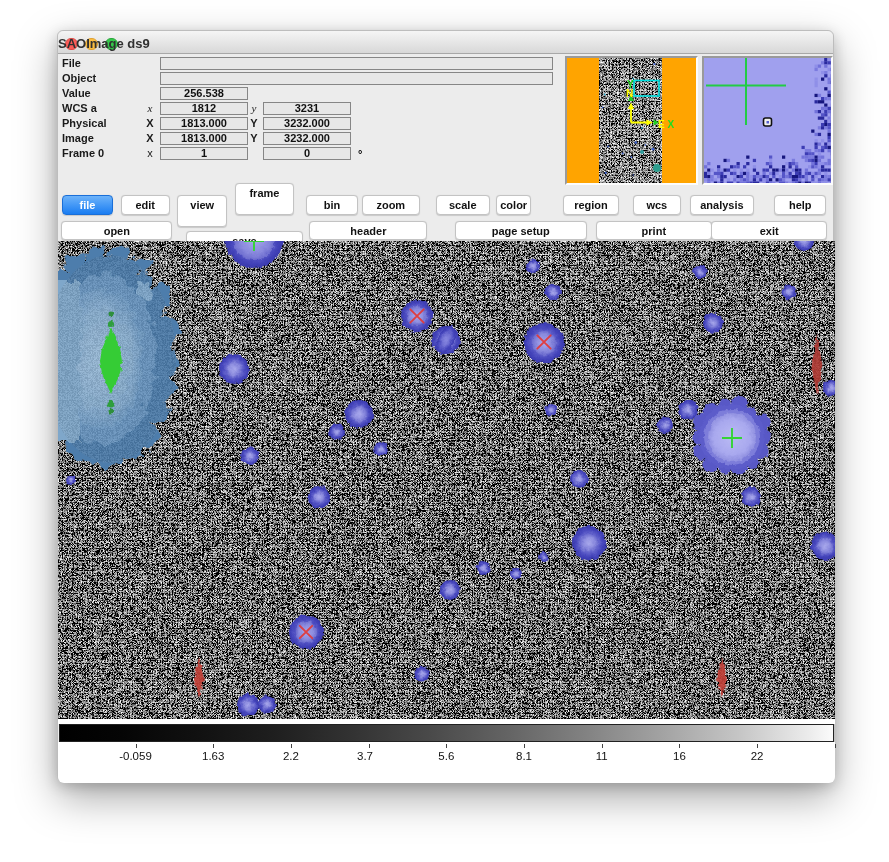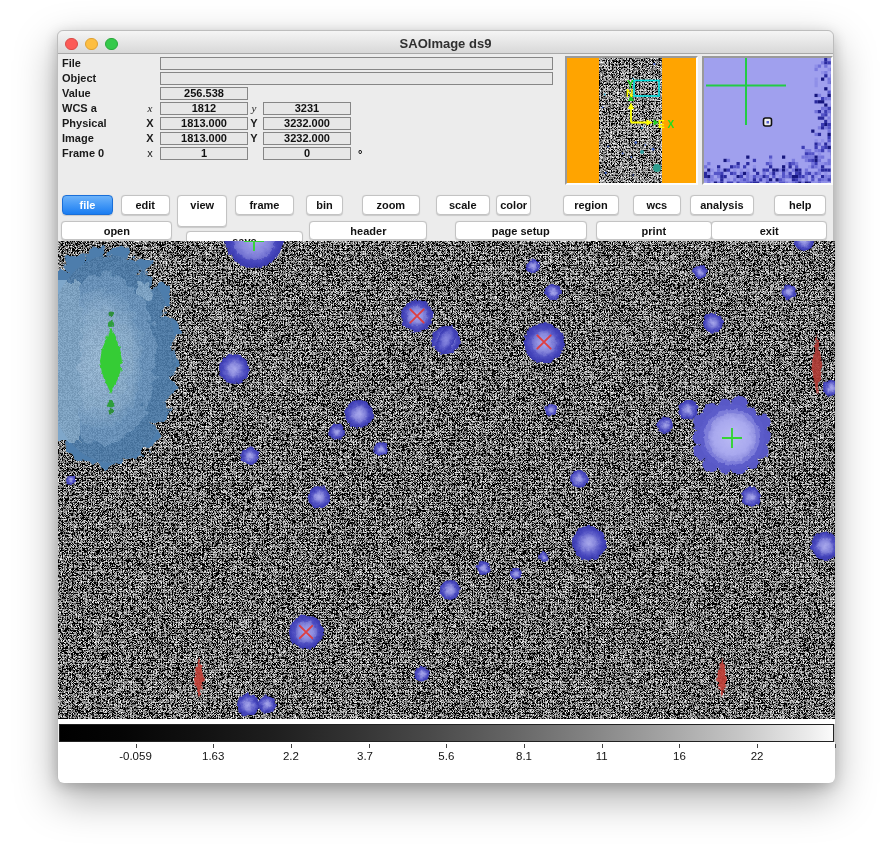--- a/index.html
+++ b/index.html
@@ -1,21 +1,21 @@
 <!DOCTYPE html>
 <html><head><meta charset="utf-8"><style>
 * { margin:0; padding:0; box-sizing:border-box; }
 html,body { width:889px; height:862px; background:#fff; font-family:"Liberation Sans",sans-serif; overflow:hidden; }
 #win { position:absolute; left:57px; top:30px; width:777px; height:752px;
   background:#ececec; border-radius:6px; box-shadow:0 16px 42px rgba(0,0,0,.34), 0 4px 14px rgba(0,0,0,.20);
   border:1px solid #bdbdbd; }
 #tbar { position:absolute; left:0; top:0; width:100%; height:23px; border-radius:6px 6px 0 0;
   background:linear-gradient(#f5f5f5,#d8d8d8); border-bottom:1px solid #a8a8a8; }
 .tl { position:absolute; top:6.5px; width:12.5px; height:12.5px; border-radius:50%; }
-#title { position:absolute; width:100%; text-align:center; top:5px; font-size:13px; font-weight:bold; color:#303030; }
+#title { position:absolute; width:100%; top:5px; font-size:13px; font-weight:bold; color:#303030; }
 .ilabel { position:absolute; left:4px; font-size:11px; font-weight:bold; color:#1a1a1a; }
 .xyi { position:absolute; font-size:11px; font-style:italic; font-family:"Liberation Serif",serif; color:#1a1a1a; }
 .xyb { position:absolute; font-size:11px; font-weight:bold; color:#1a1a1a; }
 .xyn { position:absolute; font-size:11px; color:#1a1a1a; }
 .ifield { position:absolute; height:13px; background:#e7e7e7; border:1px solid #868686;
   font-size:11px; font-weight:bold; color:#111; text-align:center; line-height:11px; }
 .deg { position:absolute; font-size:11px; font-weight:bold; }
 .panel { position:absolute; top:25px; height:129px; background:#ececec;
   border:2px solid; border-color:#9a9a9a #fcfcfc #fcfcfc #9a9a9a; }
 .btn { position:absolute; background:#fff; border:1px solid #c3c3c3; border-radius:4px;
@@ -419,22 +419,22 @@
         <rect x="120.2" y="123.5" width="3.25" height="3.25" fill="#8f8fe8"></rect>
         <rect x="126.8" y="123.5" width="3.25" height="3.25" fill="#3c3cb4"></rect>
 <path d="M42 0 L42 67 M2 27.5 L82 27.5" stroke="#22cc44" stroke-width="2"></path>
 <rect x="59.5" y="60" width="8" height="8" rx="2" fill="#f0f0f0" stroke="#111" stroke-width="1.6"></rect>
 <rect x="62.5" y="63" width="2.5" height="2.5" fill="#5560d0"></rect>
 </svg>
     </div>
  <div class="btn sel" style="left:4px;top:164px;width:51px;height:20px">file</div>
     <div class="btn" style="left:62.5px;top:164px;width:49.5px;height:20px">edit</div>
     <div class="btn" style="left:119px;top:164px;width:50.4px;height:32px">view</div>
-    <div class="btn" style="left:177.3px;top:164px;width:58.3px;height:20px">frame</div>
-    <div class="btn" style="left:248px;top:164px;width:37px;height:20px">bin</div>
+    <div class="btn" style="left:177.3px;top:152px;width:58.3px;height:32px">frame</div>
+    <div class="btn" style="left:248px;top:164px;width:52px;height:20px">bin</div>
     <div class="btn" style="left:303.6px;top:164px;width:58.4px;height:20px">zoom</div>
     <div class="btn" style="left:377.9px;top:164px;width:53.7px;height:20px">scale</div>
     <div class="btn" style="left:438.2px;top:164px;width:35px;height:20px">color</div>
     <div class="btn" style="left:505px;top:164px;width:56px;height:20px">region</div>
     <div class="btn" style="left:575px;top:164px;width:47.6px;height:20px">wcs</div>
     <div class="btn" style="left:632px;top:164px;width:63.9px;height:20px">analysis</div>
     <div class="btn" style="left:716.2px;top:164px;width:52.2px;height:20px">help</div>
     <div class="btn" style="left:3.3px;top:190px;width:111px;height:19px">open</div>
     <div class="btn" style="left:127.8px;top:200px;width:117.3px;height:19px">save</div>
     <div class="btn" style="left:251.3px;top:190px;width:118.2px;height:19px">header</div>

